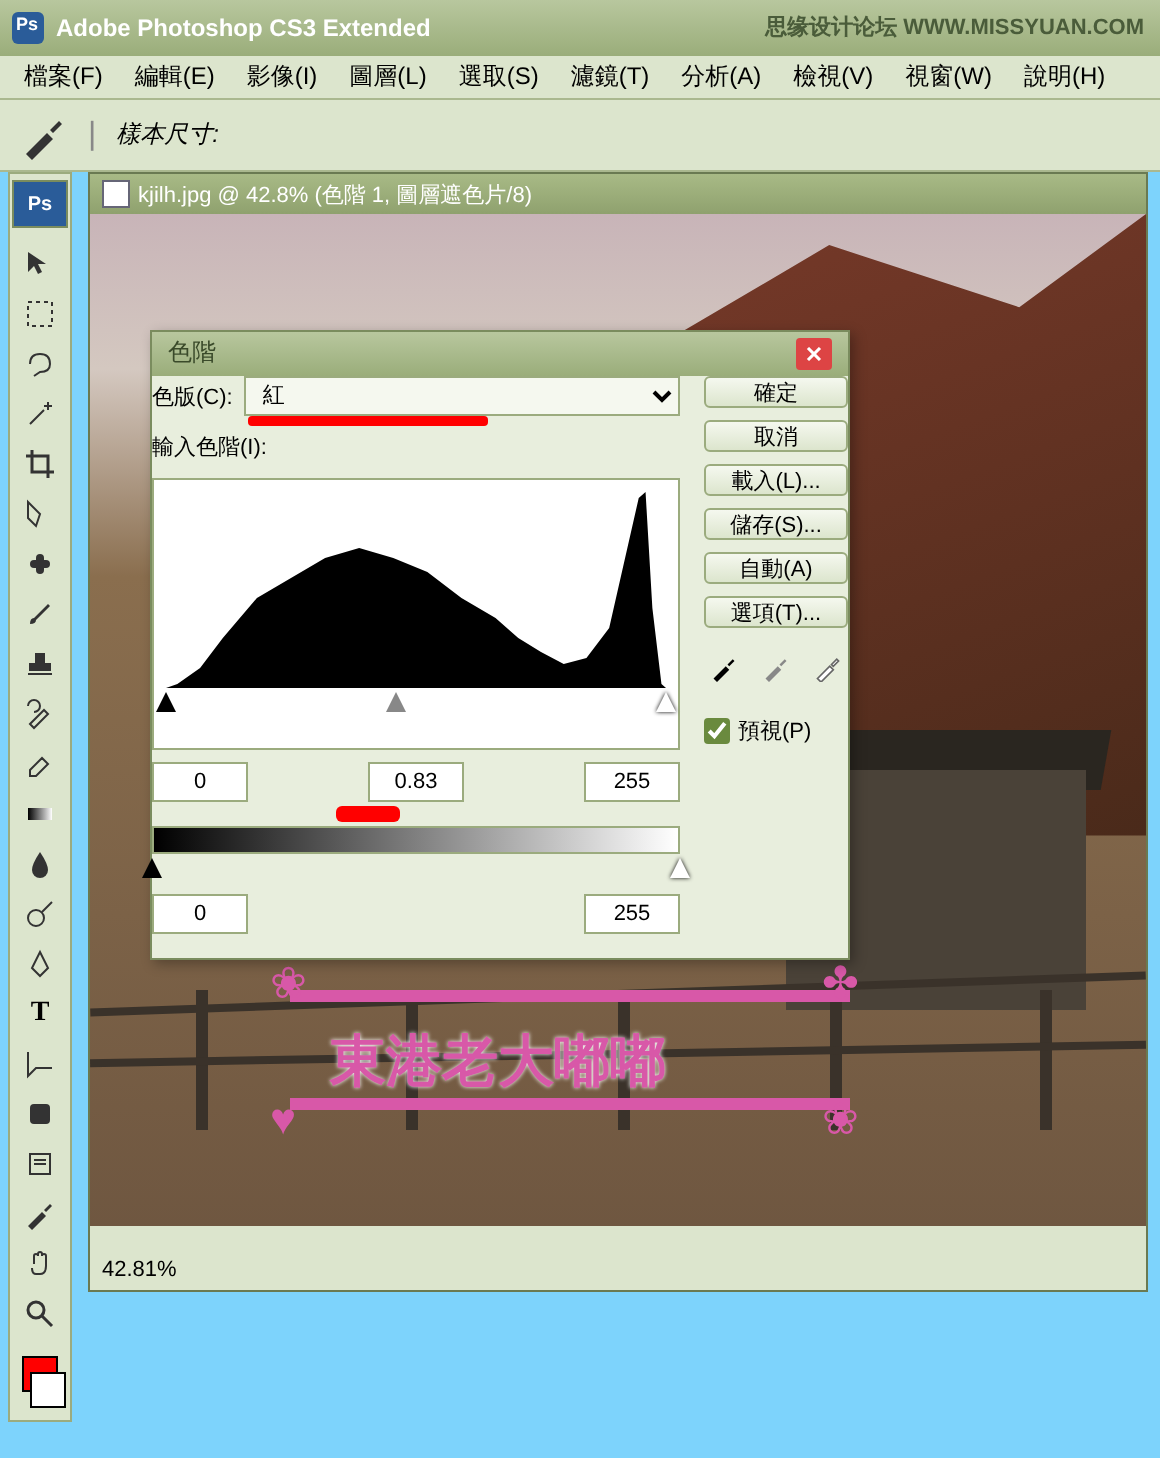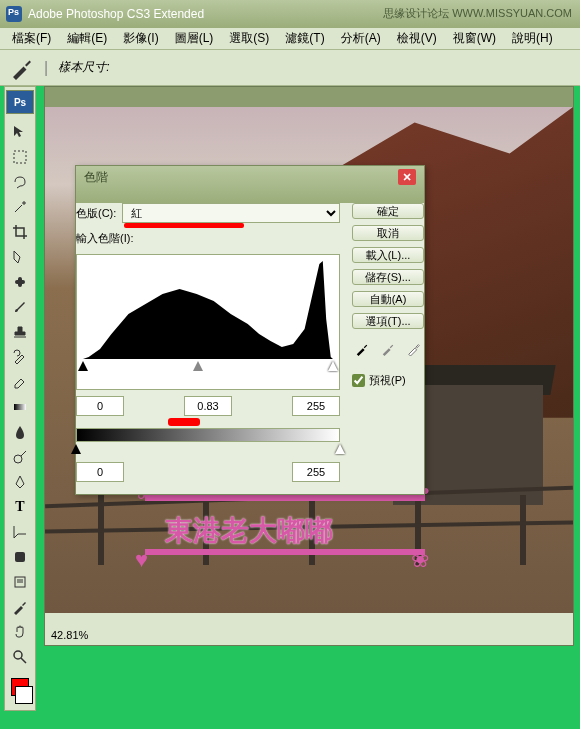--- a/index.html
+++ b/index.html
@@ -1,31 +1,31 @@
 <!DOCTYPE html>
 <html><head>
 <meta charset="utf-8">
 <style>
 * { margin: 0; padding: 0; box-sizing: border-box; font-family: "Microsoft YaHei", Arial, sans-serif; }
 body { background: #8d9c6e; width: 580px; height: 729px; overflow: hidden; position: relative; }
 
-.titlebar { height: 28px; background: linear-gradient(#b8c79e, #9aad7a); display: flex; align-items: center; padding: 0 6px; color: #fff; font-size: 12px; }
+.titlebar { height: 28px; background: linear-gradient(#b8c79e, #9aad7a); display: flex; align-items: center; padding: 0 6px; color: #fff; font-size: 12px; font-weight: bold; }
 .titlebar-icon { width: 16px; height: 16px; background: #2a5c99; border-radius: 3px; margin-right: 6px; position: relative; }
 .titlebar-icon::after { content: "Ps"; color: #fff; font-size: 9px; position: absolute; top: 1px; left: 2px; font-weight: bold; }
 .watermark { position: absolute; right: 8px; top: 6px; color: #4a5c3a; font-size: 11px; margin-left: 46px; }
 
 .menubar { height: 22px; background: #dce5cd; display: flex; align-items: center; padding: 0 4px; font-size: 12px; border-bottom: 1px solid #aab88f; }
 .menubar span { padding: 2px 8px; cursor: default; }
 
 .optbar { height: 36px; background: #dce5cd; display: flex; align-items: center; padding: 0 10px; gap: 10px; border-bottom: 1px solid #aab88f; }
 .tool-icon { width: 24px; height: 24px; display: inline-flex; align-items: center; justify-content: center; }
 .opt-label { font-size: 12px; font-style: italic; }
 .opt-select { width: 90px; height: 20px; background: #f5f8ef; border: 1px solid #9bab7e; font-size: 11px; padding: 0 4px; }
 
-.workspace { position: absolute; top: 86px; left: 0; right: 0; bottom: 0; background: #22c55e; }
+.workspace { position: absolute; top: 86px; left: 0; right: 0; bottom: 0; background: #7dd3fc; }
 
 .toolbox { position: absolute; left: 4px; top: 0; width: 32px; background: #dce5cd; border: 1px solid #9bab7e; padding: 2px 0; }
 .toolbox .tool { width: 28px; height: 24px; margin: 1px auto; display: flex; align-items: center; justify-content: center; font-size: 14px; cursor: pointer; }
 .toolbox .tool.active { background: #b5c699; border: 1px solid #7a8c5e; }
 .toolbox .tool svg { width: 16px; height: 16px; }
 .toolbox .sep { height: 4px; }
 .swatches { padding: 4px; display: flex; flex-direction: column; align-items: center; }
 .swatch-fg { width: 18px; height: 18px; background: #f00; border: 1px solid #000; }
 .swatch-bg { width: 18px; height: 18px; background: #fff; border: 1px solid #000; margin-top: -10px; margin-left: 8px; }
 
@@ -39,21 +39,21 @@
 .fence { position: absolute; left: 0; right: 0; bottom: 60px; height: 80px; }
 .fence::before, .fence::after { content: ""; position: absolute; left: 0; right: 0; height: 4px; background: #3a322a; }
 .fence::before { top: 10px; transform: rotate(-2deg); }
 .fence::after { top: 40px; transform: rotate(-1deg); }
 .fence-post { position: absolute; width: 6px; height: 70px; background: #3a322a; bottom: 0; }
 
 .doc-status { position: absolute; bottom: 0; left: 0; right: 0; height: 20px; background: #dce5cd; font-size: 11px; padding: 16px 6px; }
 
 
 .dialog { position: absolute; left: 75px; top: 165px; width: 350px; background: #e8eedd; border: 1px solid #7a8c5e; box-shadow: 2px 2px 6px rgba(0,0,0,0.3); }
-.dialog-title { height: 37px; background: linear-gradient(#b8c79e, #9aad7a); color: #3a4a2a; font-size: 12px; padding: 3px 8px; display: flex; justify-content: space-between; align-items: flex-start; }
+.dialog-title { height: 22px; background: linear-gradient(#b8c79e, #9aad7a); color: #3a4a2a; font-size: 12px; padding: 3px 8px; display: flex; justify-content: space-between; align-items: flex-end; }
 .dialog-close { width: 18px; height: 16px; background: #d44; color: #fff; display: flex; align-items: center; justify-content: center; font-size: 11px; font-weight: bold; cursor: pointer; border-radius: 2px; }
 .dialog-body { padding: 0; display: flex; gap: 12px; }
 .dialog-left { flex: 1; }
 .dialog-right { width: 72px; display: flex; flex-direction: column; gap: 6px; }
 .dlg-btn { height: 16px; background: linear-gradient(#f5f8ef, #dce5cd); border: 1px solid #9bab7e; border-radius: 3px; font-size: 11px; cursor: pointer; }
 .row { display: flex; align-items: center; gap: 6px; margin-bottom: 8px; font-size: 11px; }
 .row label { white-space: nowrap; }
 .channel-select { flex: 1; height: 20px; background: #f5f8ef; border: 1px solid #9bab7e; font-size: 11px; padding: 0 4px; }
 .red-underline { position: absolute; width: 120px; height: 5px; background: #f00; border-radius: 2px; }
 
@@ -239,20 +239,24 @@
         </svg>
       </div>
     <div class="sep"></div>
     <div class="swatches">
       <div class="swatch-fg"></div>
       <div class="swatch-bg"></div>
     </div>
   </div>
 
   <div class="doc-window">
+    <div class="doc-titlebar">
+      <span class="doc-icon"></span>
+      <span>kjilh.jpg @ 42.8% (色階 1, 圖層遮色片/8)</span>
+    </div>
     <div class="doc-canvas">
       <div class="mountain"></div>
       <div class="barn-roof"></div>
       <div class="barn"></div>
       <div class="fence">
         <div class="fence-post" style="left:10%"></div>
         <div class="fence-post" style="left:30%"></div>
         <div class="fence-post" style="left:50%"></div>
         <div class="fence-post" style="left:70%"></div>
         <div class="fence-post" style="left:90%"></div>

